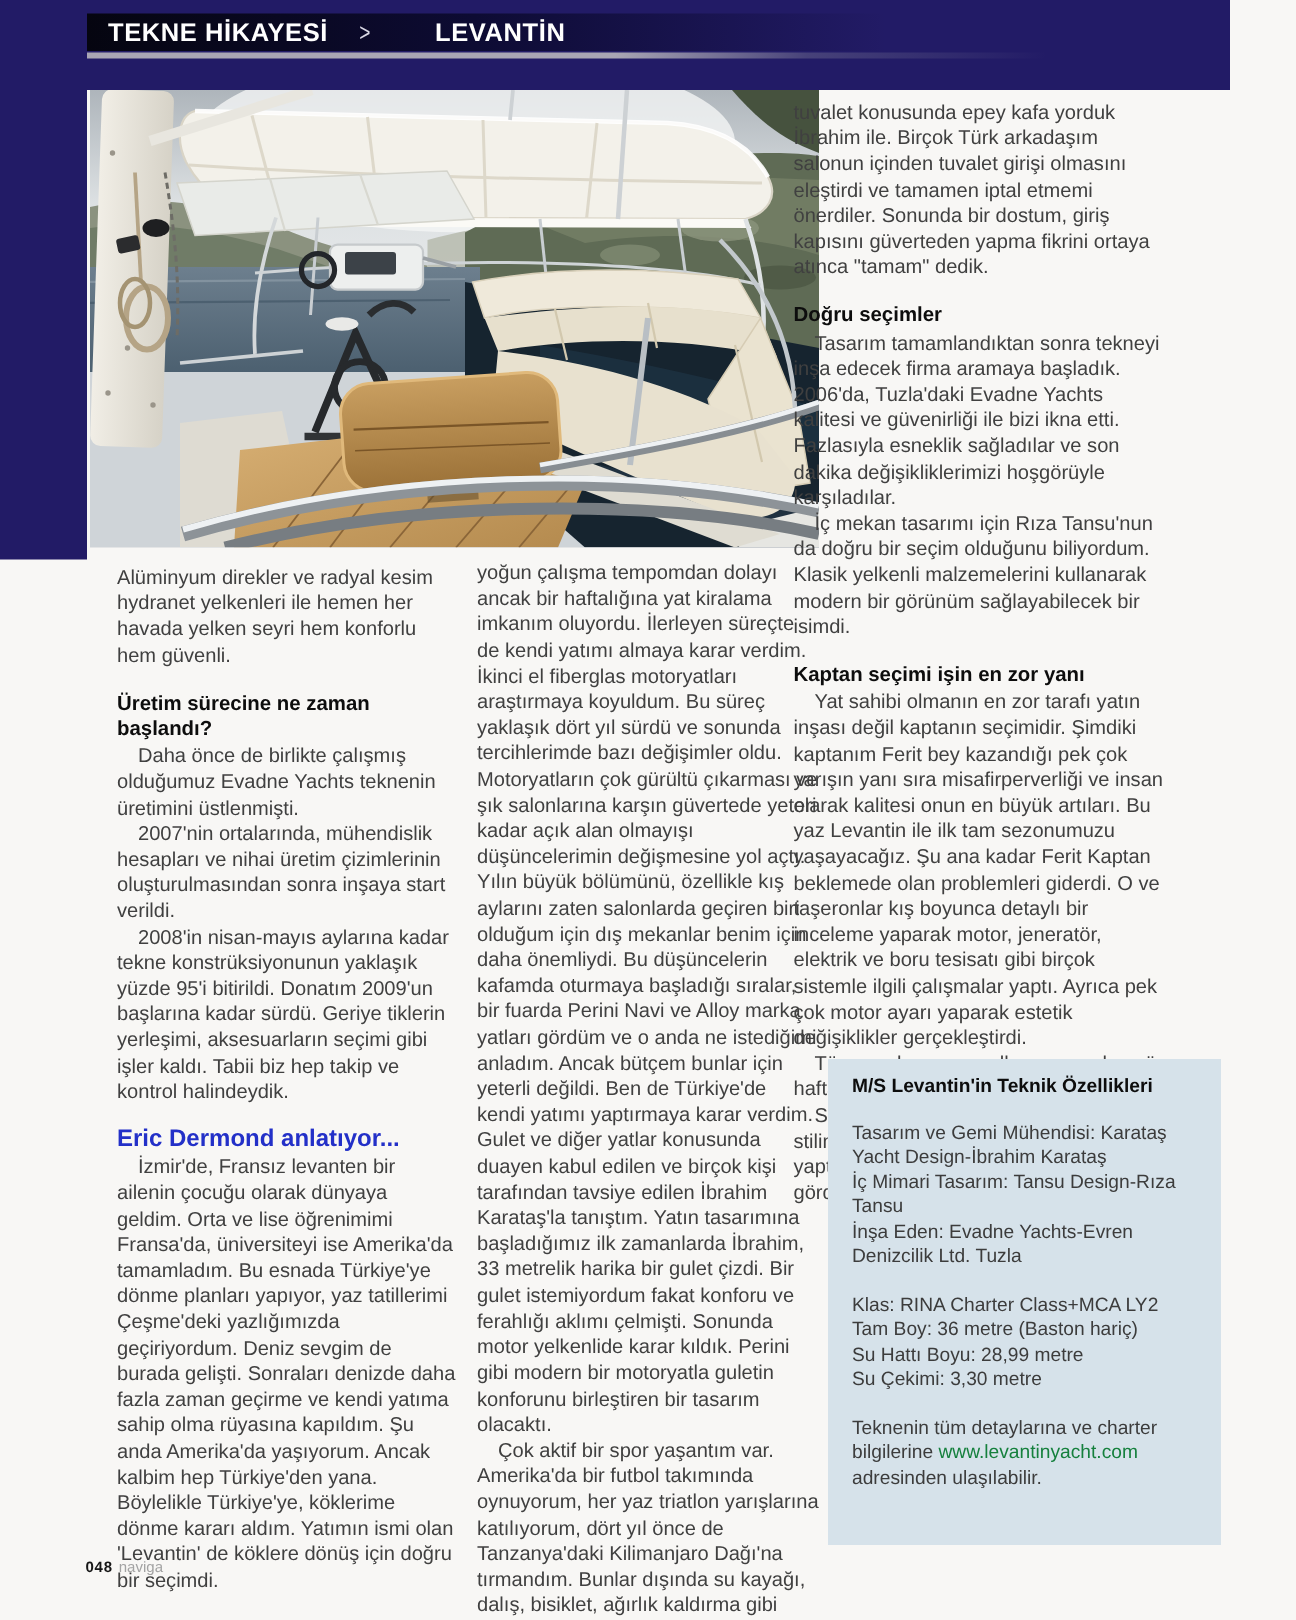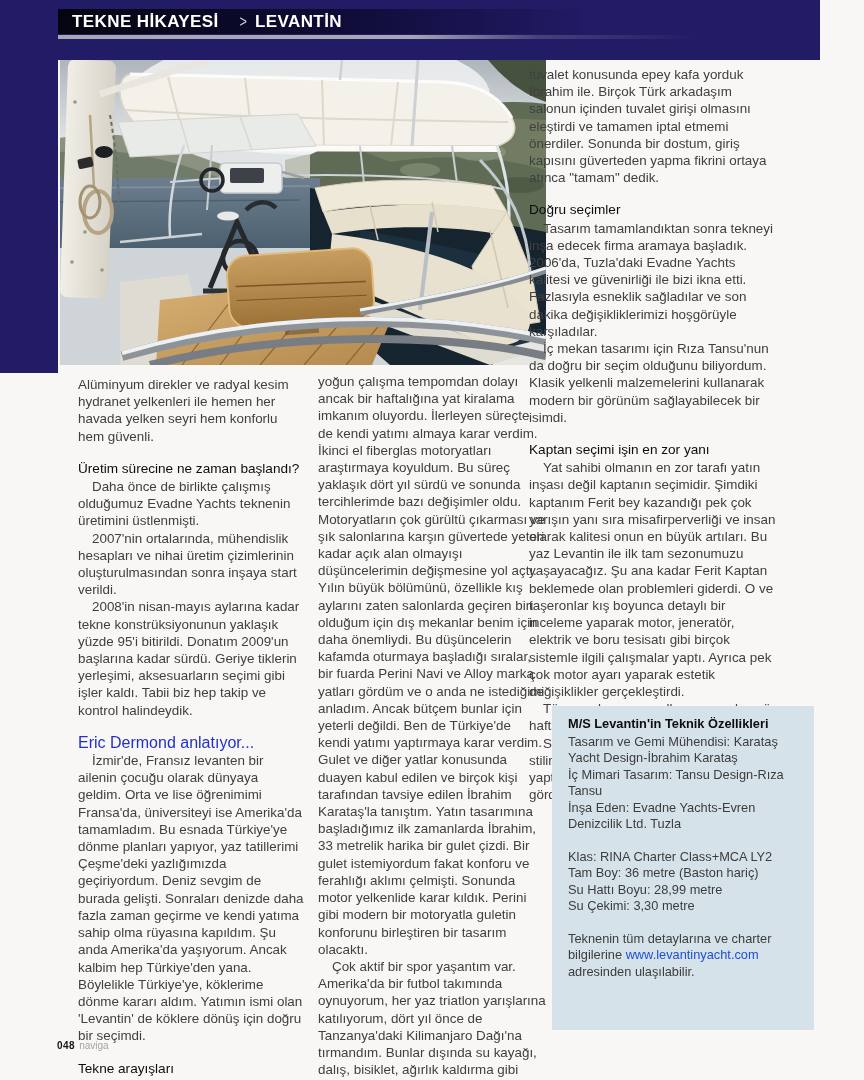--- a/index.html
+++ b/index.html
@@ -26,48 +26,48 @@
   
   .photo{position:absolute;left:60px;top:60px;width:486px;height:305px;overflow:hidden;background:#cfd4d8;}
   .photo svg{display:block;}
   
   .col{position:absolute;font-size:13.4px;line-height:17.2px;color:#404040;}
   .col1{left:78px;top:376px;width:226px;}
   .col2{left:318px;top:373px;width:228px;}
   .col3{left:529px;top:66px;width:250px;}
   .col p{margin:0;}
   .col p.ind{text-indent:14px;}
-  .col .h{font-weight:normal;color:#0d0d0d;margin:15px 0 1px 0;font-size:13.6px;}
+  .col .h{font-weight:bold;color:#0d0d0d;margin:15px 0 1px 0;font-size:13.6px;}
   .col .h.blue{color:#2330c8;font-size:16px;}
   .col p + p{margin-top:0;}
   .anchor{font-size:13px;color:#111;margin-left:2px;}
   
   .specs{
     position:absolute;left:552px;top:706px;width:262px;height:324px;
     background:#d6e2ea;box-sizing:border-box;padding:10px 16px;
     font-size:12.8px;line-height:16.5px;color:#3c3c3c;
   }
-  .specs .title{font-weight:bold;color:#0d0d0d;margin-bottom:1px;}
+  .specs .title{font-weight:bold;color:#0d0d0d;margin-bottom:14px;}
   .specs .gap{height:16px;}
   .specs .note{margin-top:0;}
-  .specs .weblink{color:#1d4ed8;text-decoration:none;text-align:center;}
+  .specs .weblink{color:#15803d;text-decoration:none;text-align:center;}
   
   .footer{position:absolute;left:57px;top:1040px;font-size:10px;}
   .footer .num{font-weight:bold;color:#161616;letter-spacing:.5px;}
   .footer .mag{color:#a3a3a3;margin-left:4px;}
 </style>
 </head>
 <body>
 
 <div class="navy-top"></div>
 <div class="navy-left"></div>
 <div class="title-stripe">
   <span class="txt">TEKNE HİKAYESİ</span>
   <span class="txt chev">&gt;</span>
-  <span class="txt" style="padding-left:0;">LEVANTİN</span>
+  <span class="txt" style="padding-left:0;margin-left:35px;">LEVANTİN</span>
 </div>
 <div class="title-underline"></div>
 
 <div class="photo">
 <svg width="486" height="305" viewBox="0 0 486 305" xmlns="http://www.w3.org/2000/svg">
   <defs>
     <linearGradient id="sky" x1="0" y1="0" x2="0" y2="1">
       <stop offset="0" stop-color="#aeb5bb"></stop>
           <stop offset="0.45" stop-color="#dde1e3"></stop>
           <stop offset="1" stop-color="#eceeee"></stop>

